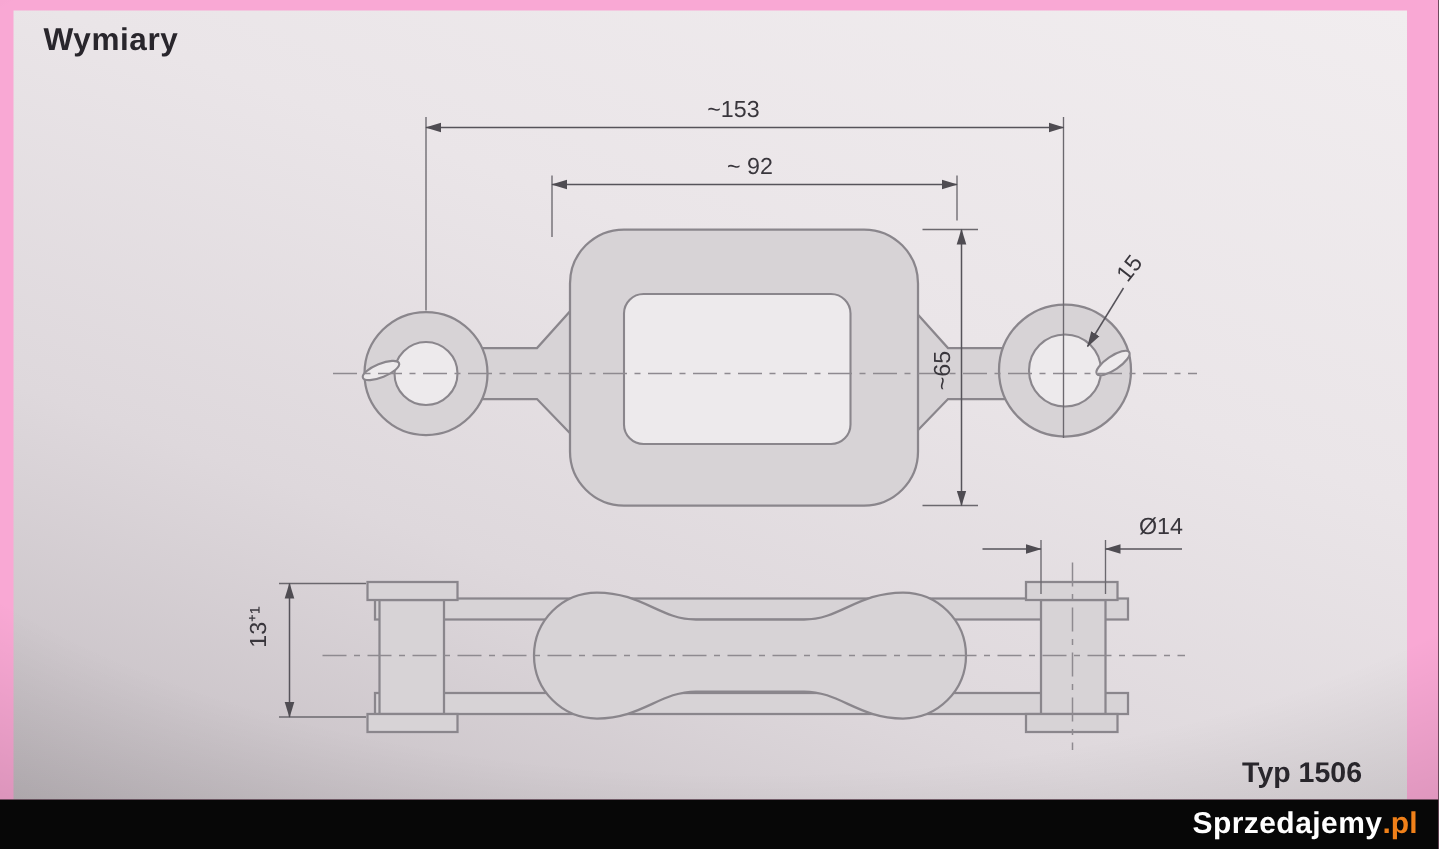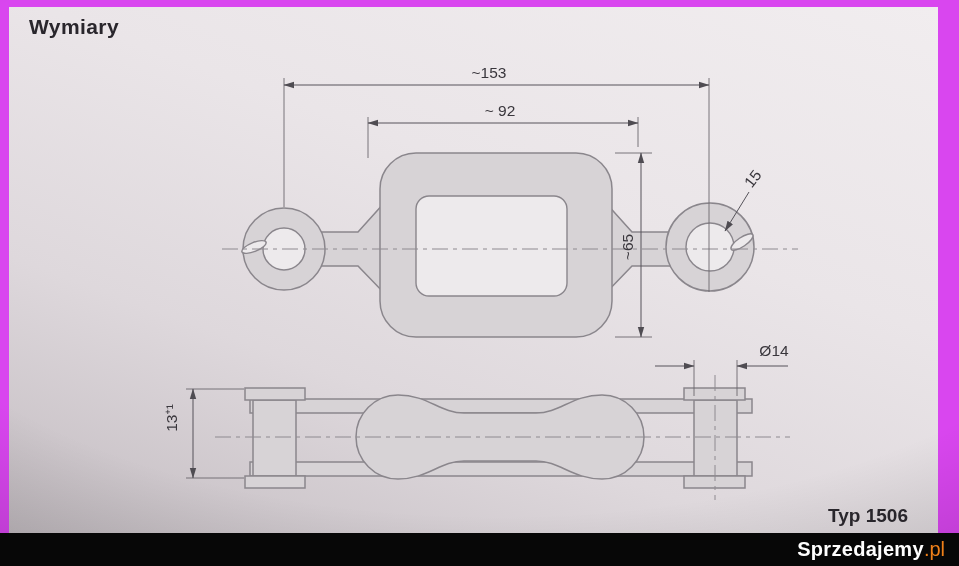--- a/index.html
+++ b/index.html
@@ -1,18 +1,18 @@
 <!DOCTYPE html>
 <html><head>
 <meta charset="utf-8">
 <style>
   html,body { margin:0; padding:0; background:#000; }
   .photo {
     position:relative; width:959px; height:566px;
-    background:#d946ef; overflow:hidden;
+    background:#f9a8d4; overflow:hidden;
     font-family:"Liberation Sans", sans-serif;
   }
   .paper {
     position:absolute; top:7px; left:9px; right:21px; bottom:33px;
     background: linear-gradient(200deg, #f1edef 0%, #eae5e8 38%, #ded8dc 68%, #c3bcc1 100%);
   }
   .page-title {
     position:absolute; left:20px; top:8px;
     font-size:21px; font-weight:bold; color:#29262c; letter-spacing:0.4px;
   }
@@ -25,21 +25,21 @@
     position:absolute; inset:0; pointer-events:none;
     background: radial-gradient(ellipse 115% 95% at 52% 36%,
       rgba(0,0,0,0) 58%, rgba(0,0,0,0.14) 80%, rgba(0,0,0,0.42) 100%);
   }
   .bottom-bar {
     position:absolute; left:0; right:0; bottom:0; height:33px;
     background:#070707; display:flex; align-items:center;
     justify-content:flex-end; padding-right:14px; box-sizing:border-box;
   }
   .brand { color:#ffffff; font-weight:bold; font-size:20px; letter-spacing:0.3px; }
-  .brand-suffix { color:#f08019; font-weight:normal; font-size:20px; }
+  .brand-suffix { color:#f08019; font-weight:bold; font-size:20px; }
 
   
   .shape { fill:#d7d3d6; stroke:#8a868c; stroke-width:1.5; }
   .hole  { fill:#edeaec; stroke:#8a868c; stroke-width:1.4; }
   .dim   { stroke:#56535a; stroke-width:1; fill:none; }
   .ext   { stroke:#6b686e; stroke-width:0.9; fill:none; }
   .cl    { stroke:#8e8a90; stroke-width:1; stroke-dasharray:16 5 4 5; fill:none; }
   .dim-text { fill:#39363c; font-size:15.5px; font-family:"Liberation Sans", sans-serif; }
 </style>
 </head>

